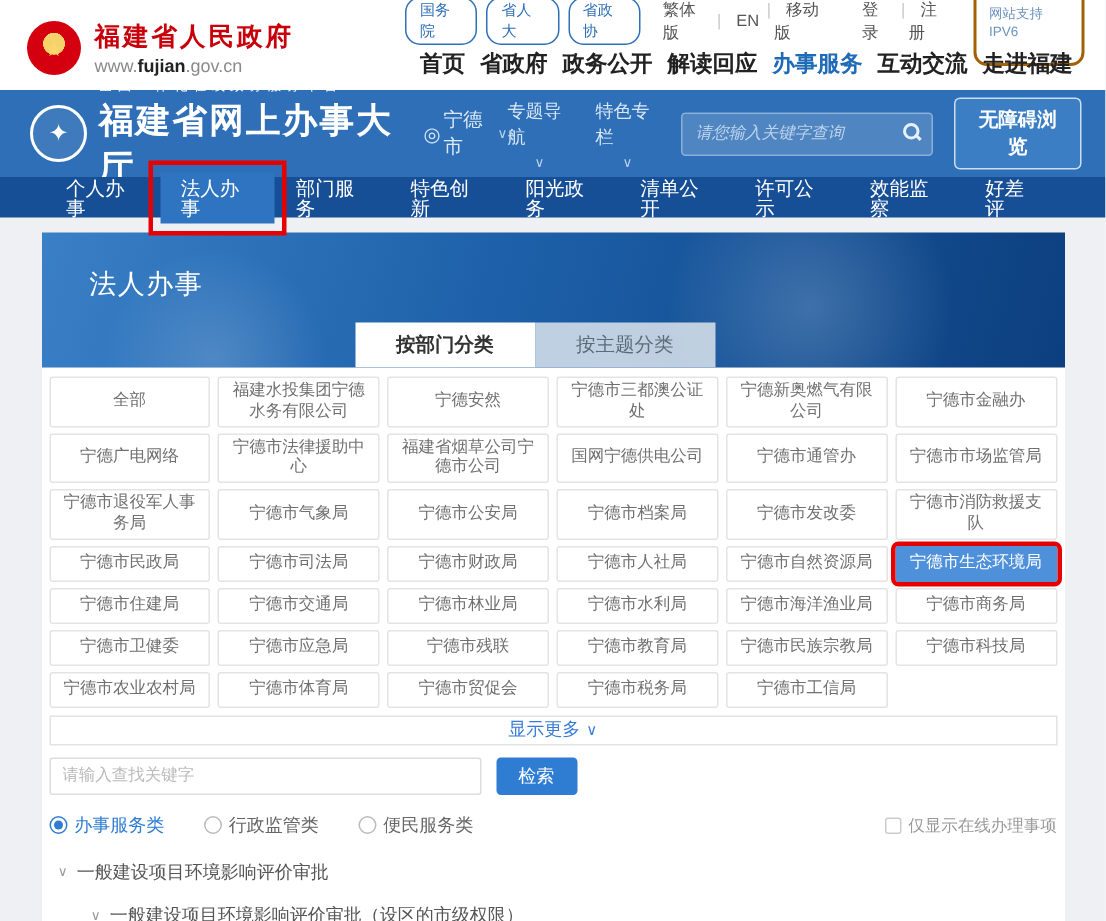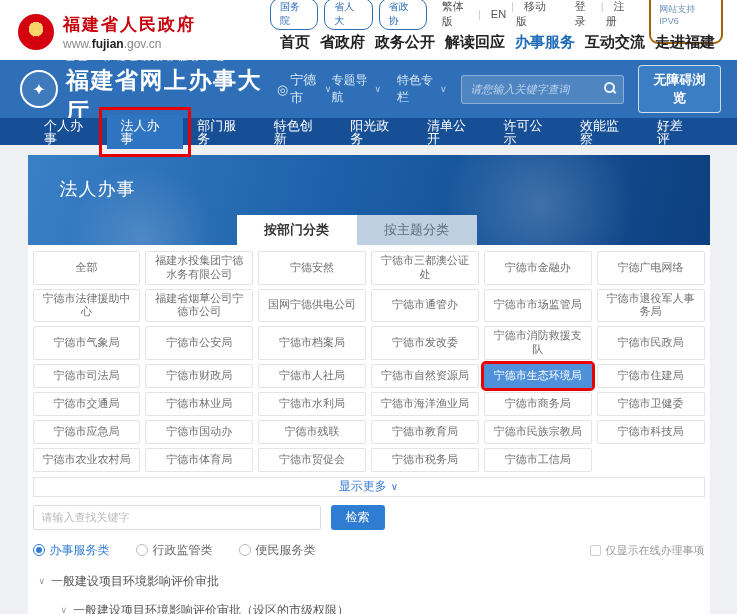--- a/index.html
+++ b/index.html
@@ -30,21 +30,21 @@
   
   .portal-bar { background:#2e6fb7; height:58px; display:flex; align-items:center; padding:0 16px 0 20px; }
   .portal-logo { width:38px; height:38px; border-radius:50%; border:2px solid #fff; flex:none;
     display:flex; align-items:center; justify-content:center; color:#fff; font-size:16px;
     background:rgba(255,255,255,.08); }
   .portal-text { margin-left:8px; color:#fff; }
   .portal-text .l1 { font-size:9px; letter-spacing:3.5px; }
   .portal-text .l2 { font-size:23px; font-weight:bold; letter-spacing:1.5px; margin-top:1px; }
   .city-sel { color:#dce9f7; font-size:13px; margin-left:14px; cursor:pointer; display:flex; align-items:center; gap:2px; }
   .portal-right { margin-left:auto; display:flex; align-items:center; gap:14px; }
-  .portal-menu { color:#d8e6f5; font-size:12px; cursor:pointer; display:flex; align-items:center; gap:3px; }
+  .portal-menu { color:#d8e6f5; font-size:12px; cursor:pointer; display:flex; align-items:center; gap:3px;flex-direction:column; }
   .portal-menu .caret, .city-sel .caret { font-size:9px; color:#bcd2ea; }
   .portal-search { position:relative; width:186px; }
   .portal-search input { width:100%; height:29px; background:rgba(255,255,255,.16);
     border:1px solid rgba(255,255,255,.35); border-radius:3px; padding:0 30px 0 9px;
     font-size:11px; color:#fff; outline:none;font-style:italic; }
   .portal-search input::placeholder { color:#bed3ea; }
   .mag { position:absolute; right:9px; top:7px; width:11px; height:11px; border:2px solid #e8f1fa;
     border-radius:50%; cursor:pointer; }
   .mag::after { content:""; position:absolute; width:2px; height:5px; background:#e8f1fa;
     transform:rotate(-45deg); right:-2px; bottom:-3px; }
@@ -213,20 +213,21 @@
       </div>
   </div>
 
   <div class="card">
     <div class="dept-grid">
 
     <div class="dept-cell">全部</div>
         <div class="dept-cell">福建水投集团宁德水务有限公司</div>
         <div class="dept-cell">宁德安然</div>
         <div class="dept-cell">宁德市三都澳公证处</div>
+        <div class="dept-cell">宁德新奥燃气有限公司</div>
         <div class="dept-cell">宁德市金融办</div>
         <div class="dept-cell">宁德广电网络</div>
         <div class="dept-cell">宁德市法律援助中心</div>
         <div class="dept-cell">福建省烟草公司宁德市公司</div>
         <div class="dept-cell">国网宁德供电公司</div>
         <div class="dept-cell">宁德市通管办</div>
         <div class="dept-cell">宁德市市场监管局</div>
         <div class="dept-cell">宁德市退役军人事务局</div>
         <div class="dept-cell">宁德市气象局</div>
         <div class="dept-cell">宁德市公安局</div>
@@ -240,21 +241,20 @@
         <div class="dept-cell">宁德市自然资源局</div>
         <div class="dept-cell highlight red-box">宁德市生态环境局</div>
         <div class="dept-cell">宁德市住建局</div>
         <div class="dept-cell">宁德市交通局</div>
         <div class="dept-cell">宁德市林业局</div>
         <div class="dept-cell">宁德市水利局</div>
         <div class="dept-cell">宁德市海洋渔业局</div>
         <div class="dept-cell">宁德市商务局</div>
         <div class="dept-cell">宁德市卫健委</div>
         <div class="dept-cell">宁德市应急局</div>
-        <div class="dept-cell">宁德市国动办</div>
         <div class="dept-cell">宁德市残联</div>
         <div class="dept-cell">宁德市教育局</div>
         <div class="dept-cell">宁德市民族宗教局</div>
         <div class="dept-cell">宁德市科技局</div>
         <div class="dept-cell">宁德市农业农村局</div>
         <div class="dept-cell">宁德市体育局</div>
         <div class="dept-cell">宁德市贸促会</div>
         <div class="dept-cell">宁德市税务局</div>
         <div class="dept-cell">宁德市工信局</div>
       </div>

